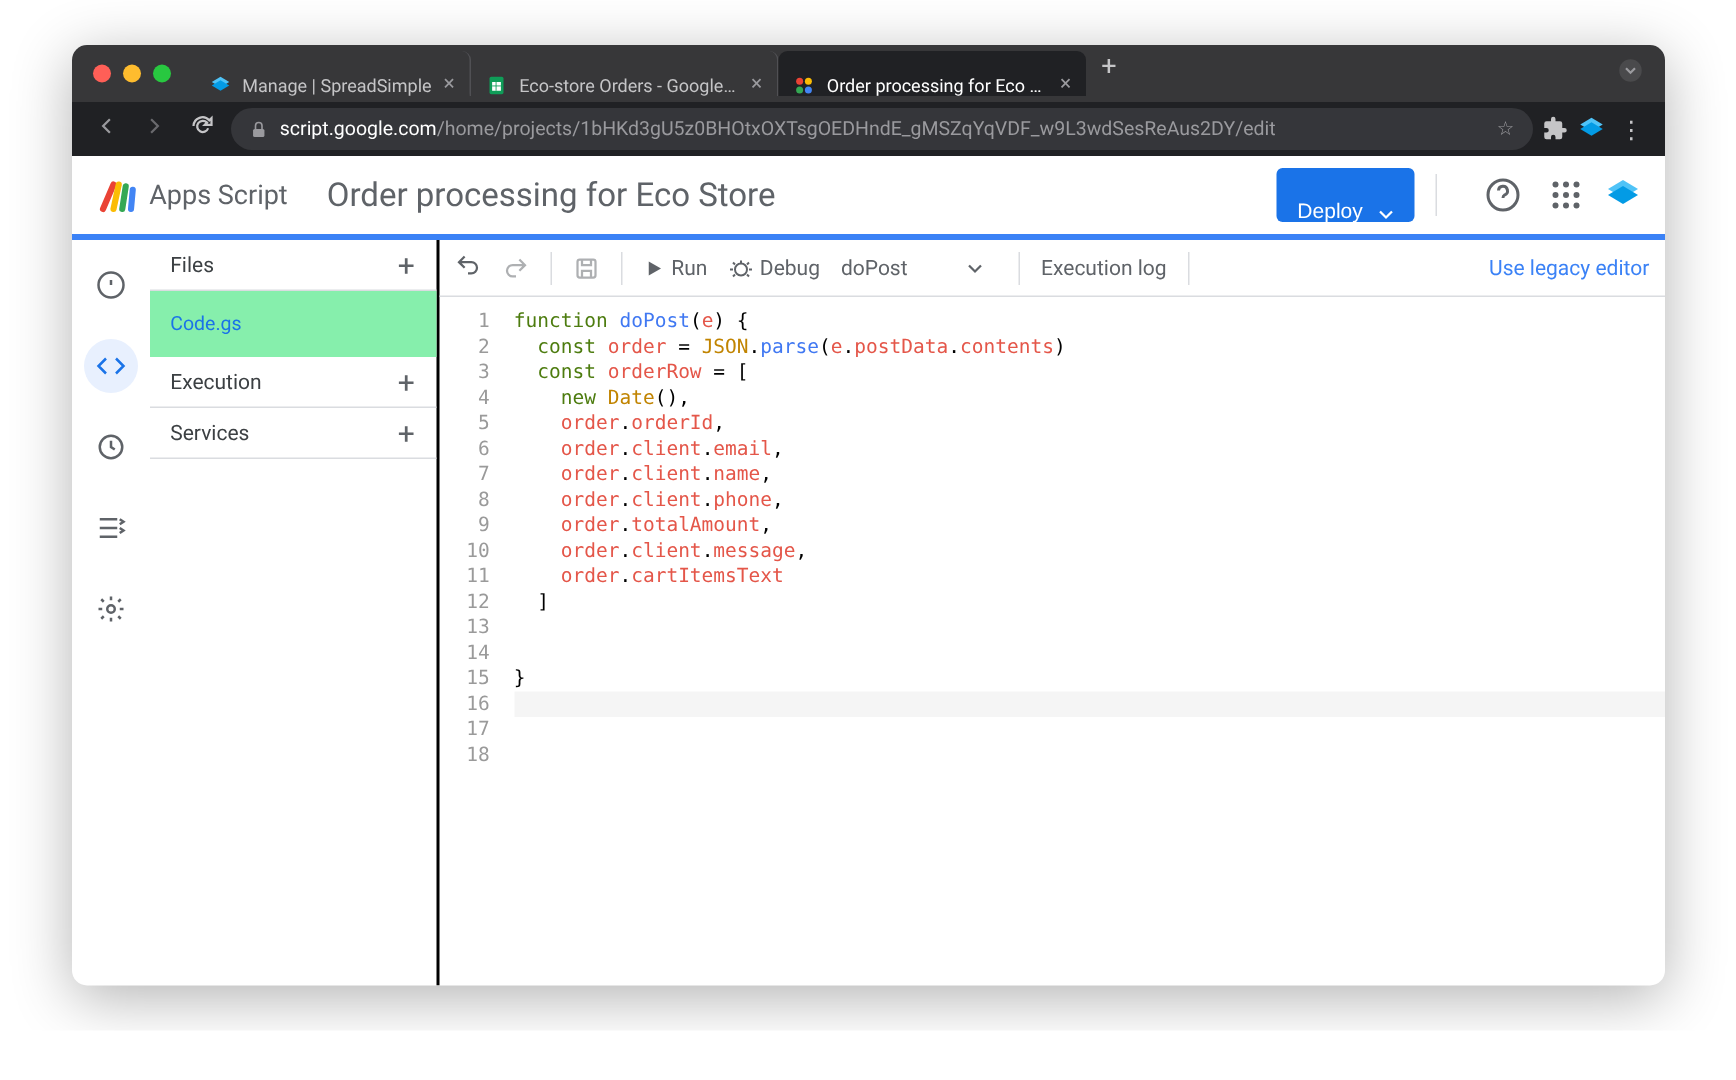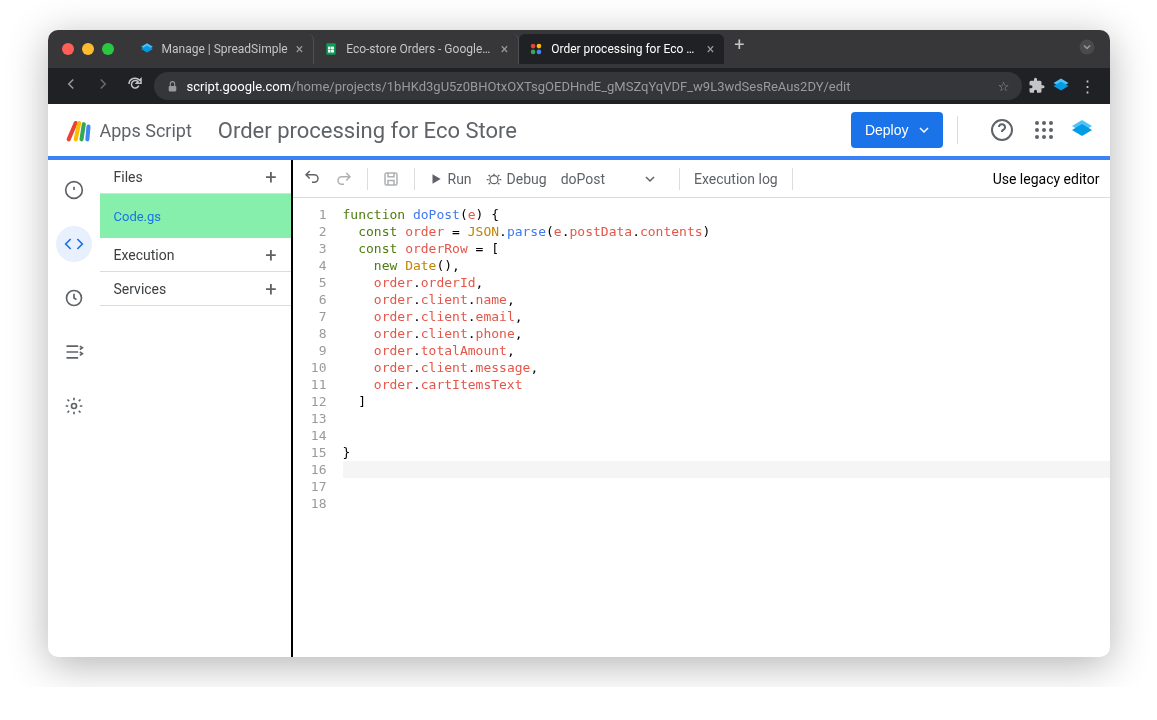--- a/index.html
+++ b/index.html
@@ -3,58 +3,58 @@
 <meta charset="utf-8">
 <style>
 * { margin: 0; padding: 0; box-sizing: border-box; }
 body { font-family: -apple-system, BlinkMacSystemFont, 'Segoe UI', Roboto, sans-serif; background: #fff; }
 .window { width: 1062px; height: 627px; margin: 30px auto; border-radius: 10px; overflow: hidden; box-shadow: 0 8px 40px rgba(0,0,0,0.3); background: #fff; }
 .titlebar { height: 38px; background: #373739; display: flex; align-items: center; padding: 0 14px; }
 .traffic { display: flex; gap: 8px; margin-right: 10px; }
 .dot { width: 12px; height: 12px; border-radius: 50%; }
 .dot.r { background: #ff5f57; } .dot.y { background: #febc2e; } .dot.g { background: #28c840; }
 .tabs { display: flex; flex: 1; gap: 0; margin-left: 6px; }
-.tab { display: flex; align-items: center; height: 30px; padding: 0 10px; font-size: 12px; color: #c5c5c7; gap: 8px; border-radius: 6px 6px 0 0; max-width: 205px; }
+.tab { display: flex; align-items: flex-end; height: 30px; padding: 0 10px; font-size: 12px; color: #c5c5c7; gap: 8px; border-radius: 6px 6px 0 0; max-width: 205px; }
 .tab.active { background: #202124; color: #fff; }
 .tab.inactive { background: transparent; border-right: 1px solid #505054; }
 .tab-title { white-space: nowrap; overflow: hidden; text-overflow: ellipsis; flex: 1; }
 .tab-close { color: #9a9a9e; font-size: 14px; cursor: pointer; }
 .favicon { width: 14px; height: 14px; flex-shrink: 0; }
 .newtab { color: #c5c5c7; font-size: 18px; padding: 0 10px; }
 .tbright { color: #c5c5c7; }
 .toolbar { height: 36px; background: #202124; display: flex; align-items: center; padding: 0 10px; gap: 6px; }
 .navbtn { color: #9a9a9e; font-size: 16px; padding: 4px; }
 .url { flex: 1; height: 28px; background: #35363a; border-radius: 14px; display: flex; align-items: center; padding: 0 12px; color: #e8eaed; font-size: 13px; gap: 8px; }
 .url-domain { color: #fff; }
 .url-path { color: #9a9a9e; }
 .star { margin-left: auto; color: #9a9a9e; }
 .ext { width: 18px; height: 18px; }
 .header { height: 56px; display: flex; align-items: center; padding: 0 16px; border-bottom: 4px solid #3b82f6; }
 .logo { width: 28px; height: 28px; margin-right: 8px; }
 .product { font-size: 18px; color: #5f6368; margin-right: 26px; }
 .project-title { font-size: 22px; color: #5f6368; flex: 1; }
-.deploy { background: #1a73e8; color: #fff; border: none; height: 36px; padding: 16px 14px; border-radius: 4px; font-size: 14px; display: flex; align-items: center; gap: 10px; }
+.deploy { background: #1a73e8; color: #fff; border: none; height: 36px; padding: 0 14px; border-radius: 4px; font-size: 14px; display: flex; align-items: flex-end; gap: 10px; }
 .deploy svg { fill: #fff; }
 .headicon { width: 24px; height: 24px; color: #5f6368; margin-left: 18px; cursor: pointer; }
 .sep { width: 1px; height: 28px; background: #dadce0; margin: 0 14px; }
 .body { display: flex; height: calc(100% - 130px); }
 .rail { width: 52px; display: flex; flex-direction: column; align-items: center; padding-top: 12px; gap: 18px; }
 .railicon { width: 36px; height: 36px; display: flex; align-items: center; justify-content: center; border-radius: 50%; color: #5f6368; }
 .railicon.active { background: #e8f0fe; color: #1a73e8; }
 .filepanel { width: 193px; border-right: 2px solid #000000; }
 .section { height: 34px; display: flex; align-items: center; padding: 0 14px; font-size: 14px; color: #3c4043; justify-content: space-between; border-bottom: 1px solid #dadce0; }
 .section .plus { color: #5f6368; font-size: 20px; }
 .fileitem { height: 44px; display: flex; align-items: center; padding: 0 14px; font-size: 13px; background: #86efac; color: #1a73e8; }
 .editorpane { flex: 1; display: flex; flex-direction: column; }
 .editbar { height: 38px; display: flex; align-items: center; padding: 0 10px; gap: 14px; border-bottom: 1px solid #dadce0; color: #5f6368; font-size: 14px; }
 .editbtn { display: flex; align-items: center; gap: 5px; color: #5f6368; }
 .editbtn.disabled { opacity: 0.5; }
 .vsep { width: 1px; height: 22px; background: #dadce0; }
 .funcselect { display: flex; align-items: center; gap: 40px; padding-right: 10px; }
-.legacy { margin-left: auto; color: #000000; font-size: 14px; }
+.legacy { margin-left: auto; color: #3b82f6; font-size: 14px; }
 .code { flex: 1; display: flex; font-family: 'Menlo', 'Consolas', monospace; font-size: 13px; overflow: hidden; }
 .gutter { width: 44px; text-align: right; color: #9a9a9a; padding: 8px 10px 0 0; line-height: 17px; }
 .codearea { flex: 1; padding: 8px 0 0 6px; line-height: 17px; position: relative; }
 .kw { color: #4d7c0f; } .fn { color: #4078f2; } .typ { color: #c18401; } .str { color: #50a14f; } .id { color: #e45649; }
 pre { margin: 0; font-family: inherit; }
 .codeline { white-space: pre; }
 .lastline { background: #f5f5f5; }
 </style>
 </head>
 <body>
@@ -285,22 +285,22 @@
 16
 17
 18</pre>
         </div>
         <div class="codearea">
 <pre class="codeline"><span class="kw">function</span> <span class="fn">doPost</span>(<span class="id">e</span>) {</pre>
 <pre class="codeline">  <span class="kw">const</span> <span class="id">order</span> = <span class="typ">JSON</span>.<span class="fn">parse</span>(<span class="id">e</span>.<span class="id">postData</span>.<span class="id">contents</span>)</pre>
 <pre class="codeline">  <span class="kw">const</span> <span class="id">orderRow</span> = [</pre>
 <pre class="codeline">    <span class="kw">new</span> <span class="typ">Date</span>(),</pre>
 <pre class="codeline">    <span class="id">order</span>.<span class="id">orderId</span>,</pre>
+<pre class="codeline">    <span class="id">order</span>.<span class="id">client</span>.<span class="id">email</span>,</pre>
 <pre class="codeline">    <span class="id">order</span>.<span class="id">client</span>.<span class="id">name</span>,</pre>
-<pre class="codeline">    <span class="id">order</span>.<span class="id">client</span>.<span class="id">email</span>,</pre>
 <pre class="codeline">    <span class="id">order</span>.<span class="id">client</span>.<span class="id">phone</span>,</pre>
 <pre class="codeline">    <span class="id">order</span>.<span class="id">totalAmount</span>,</pre>
 <pre class="codeline">    <span class="id">order</span>.<span class="id">client</span>.<span class="id">message</span>,</pre>
 <pre class="codeline">    <span class="id">order</span>.<span class="id">cartItemsText</span></pre>
 <pre class="codeline">  ]</pre>
 <pre class="codeline"> </pre>
 <pre class="codeline"> </pre>
 <pre class="codeline">}</pre>
 <pre class="codeline lastline"> </pre>
         </div>

